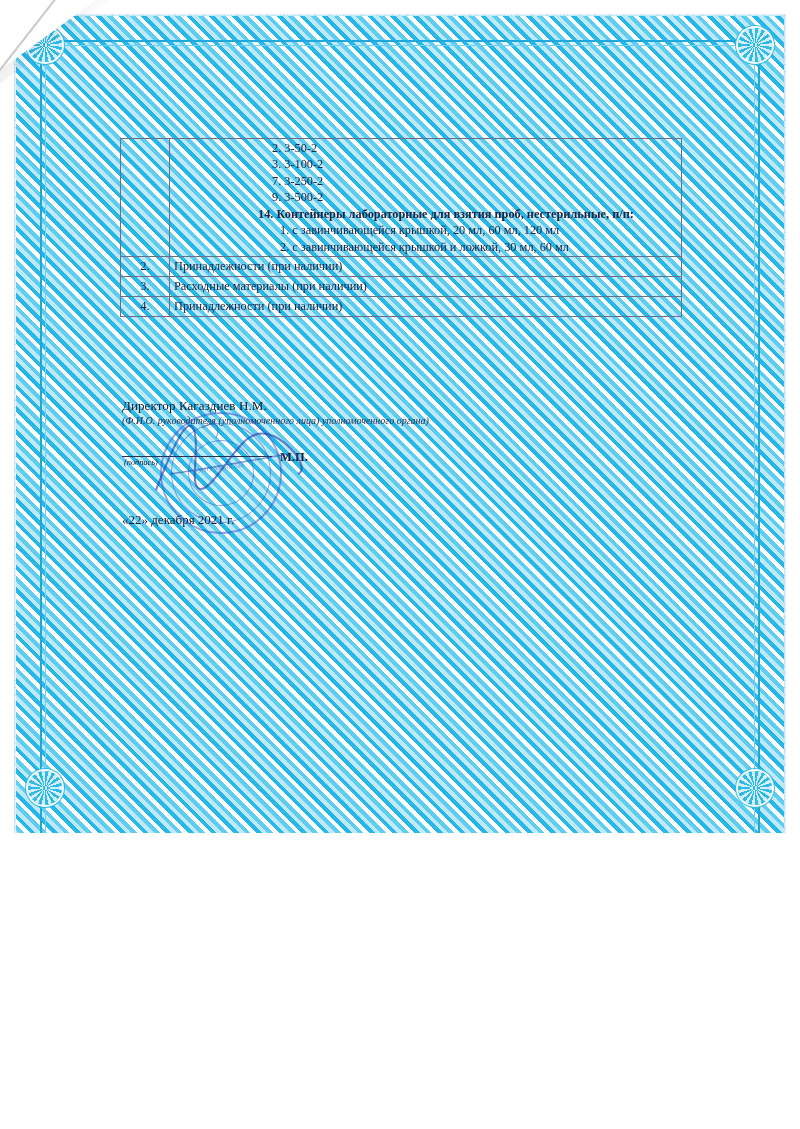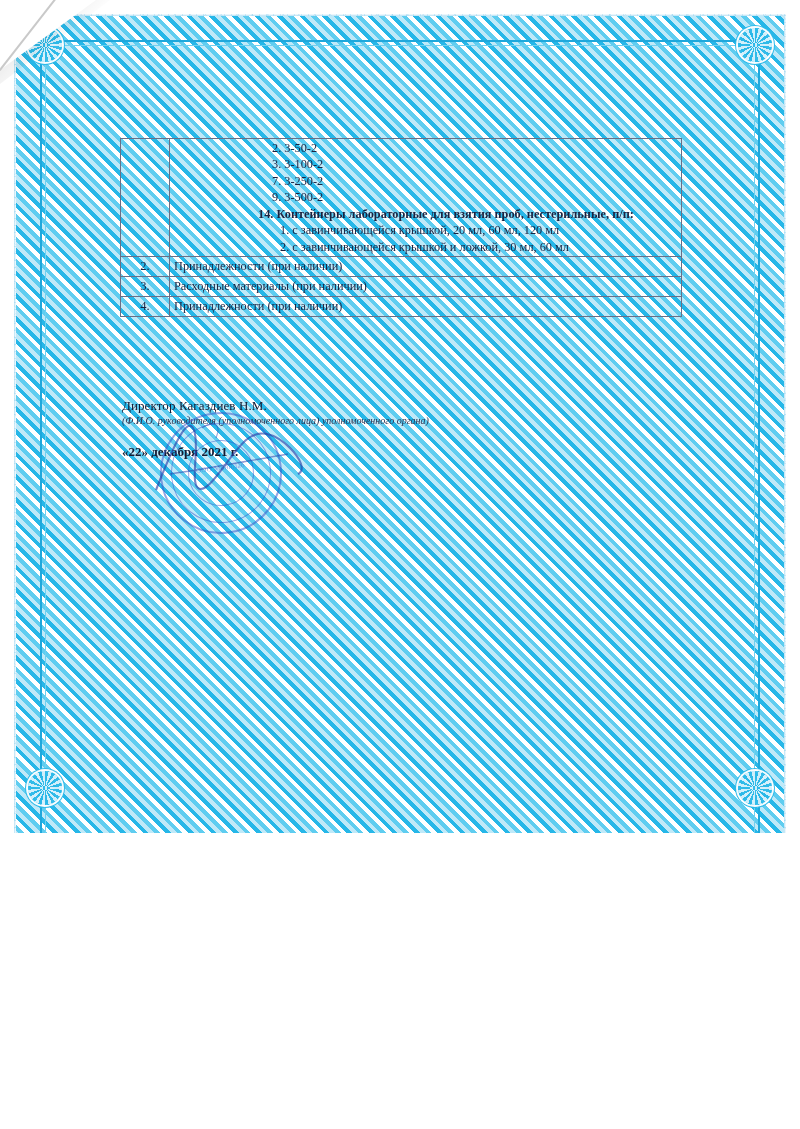--- a/index.html
+++ b/index.html
@@ -170,23 +170,23 @@
     font-style: italic;
   }
   .mp {
     position: absolute;
     left: 158px;
     top: -6px;
     font-size: 12.5px;
     font-weight: bold;
   }
   .date-line {
-    margin-top: 18px;
+    margin-top: 32px;
     font-size: 13px;
-    font-weight: bold;
+    font-weight: normal;
   }
 
   
   .stamp {
     position: absolute;
     left: 160px;
     top: 412px;
     width: 118px;
     height: 118px;
     border-radius: 50%;
@@ -290,20 +290,25 @@
         <tr>
           <td class="num">4.</td>
           <td class="body">Принадлежности (при наличии)</td>
         </tr>
       </tbody>
     </table>
 
     <div class="sig-block">
       <div class="director-line">Директор Кагаздиев Н.М.</div>
       <div class="caption">(Ф.И.О. руководителя (уполномоченного лица) уполномоченного органа)</div>
+      <div class="sig-row">
+        <div class="sig-underline"></div>
+        <div class="caption2">(подпись)</div>
+        <div class="mp">М.П.</div>
+      </div>
       <div class="date-line">«22» декабря 2021 г.</div>
     </div>
 
     <div class="stamp">
       <div class="stamp-inner"></div>
       <div class="stamp-text">ООО МиниЛаб</div>
     </div>
 
     <svg class="sig-scribble" viewBox="0 0 170 110">
       <path d="M6 86 C24 40, 38 10, 44 26 C50 42, 40 78, 48 84 C58 92, 78 52, 96 36 C110 24, 126 30, 140 44 C150 54, 156 66, 148 70" fill="none" stroke="#2c3fa8" stroke-width="2.1" opacity="0.85"></path>

